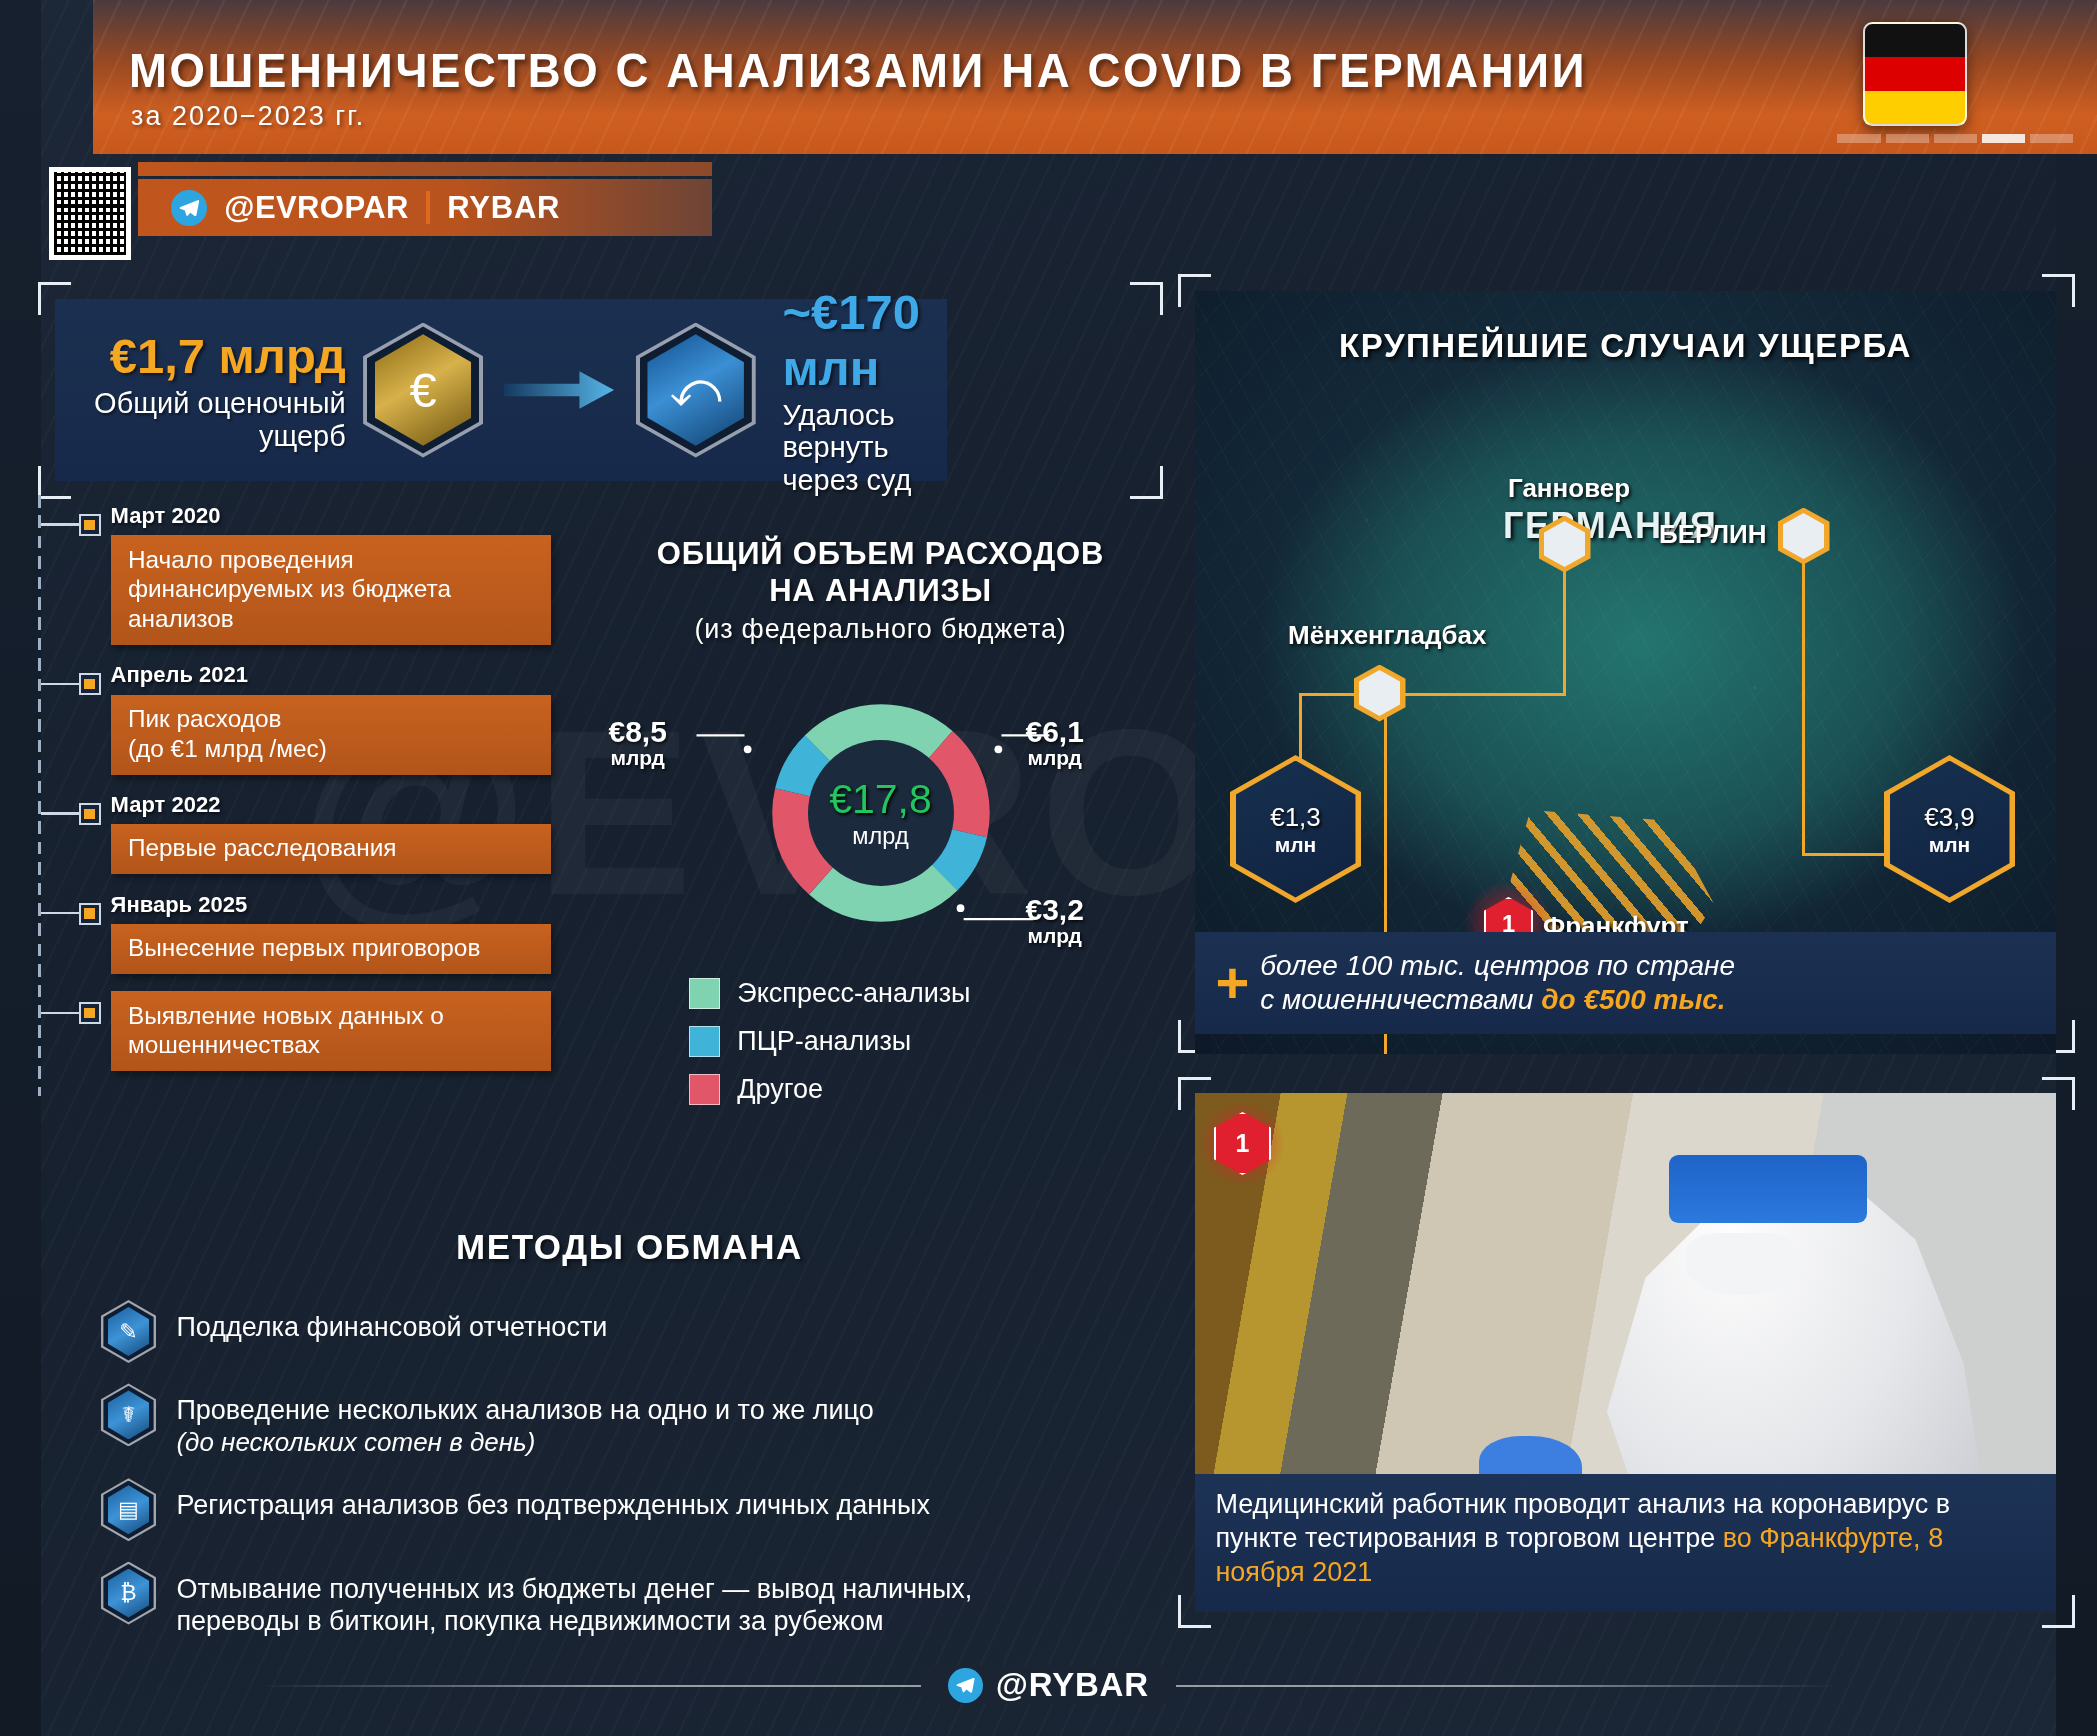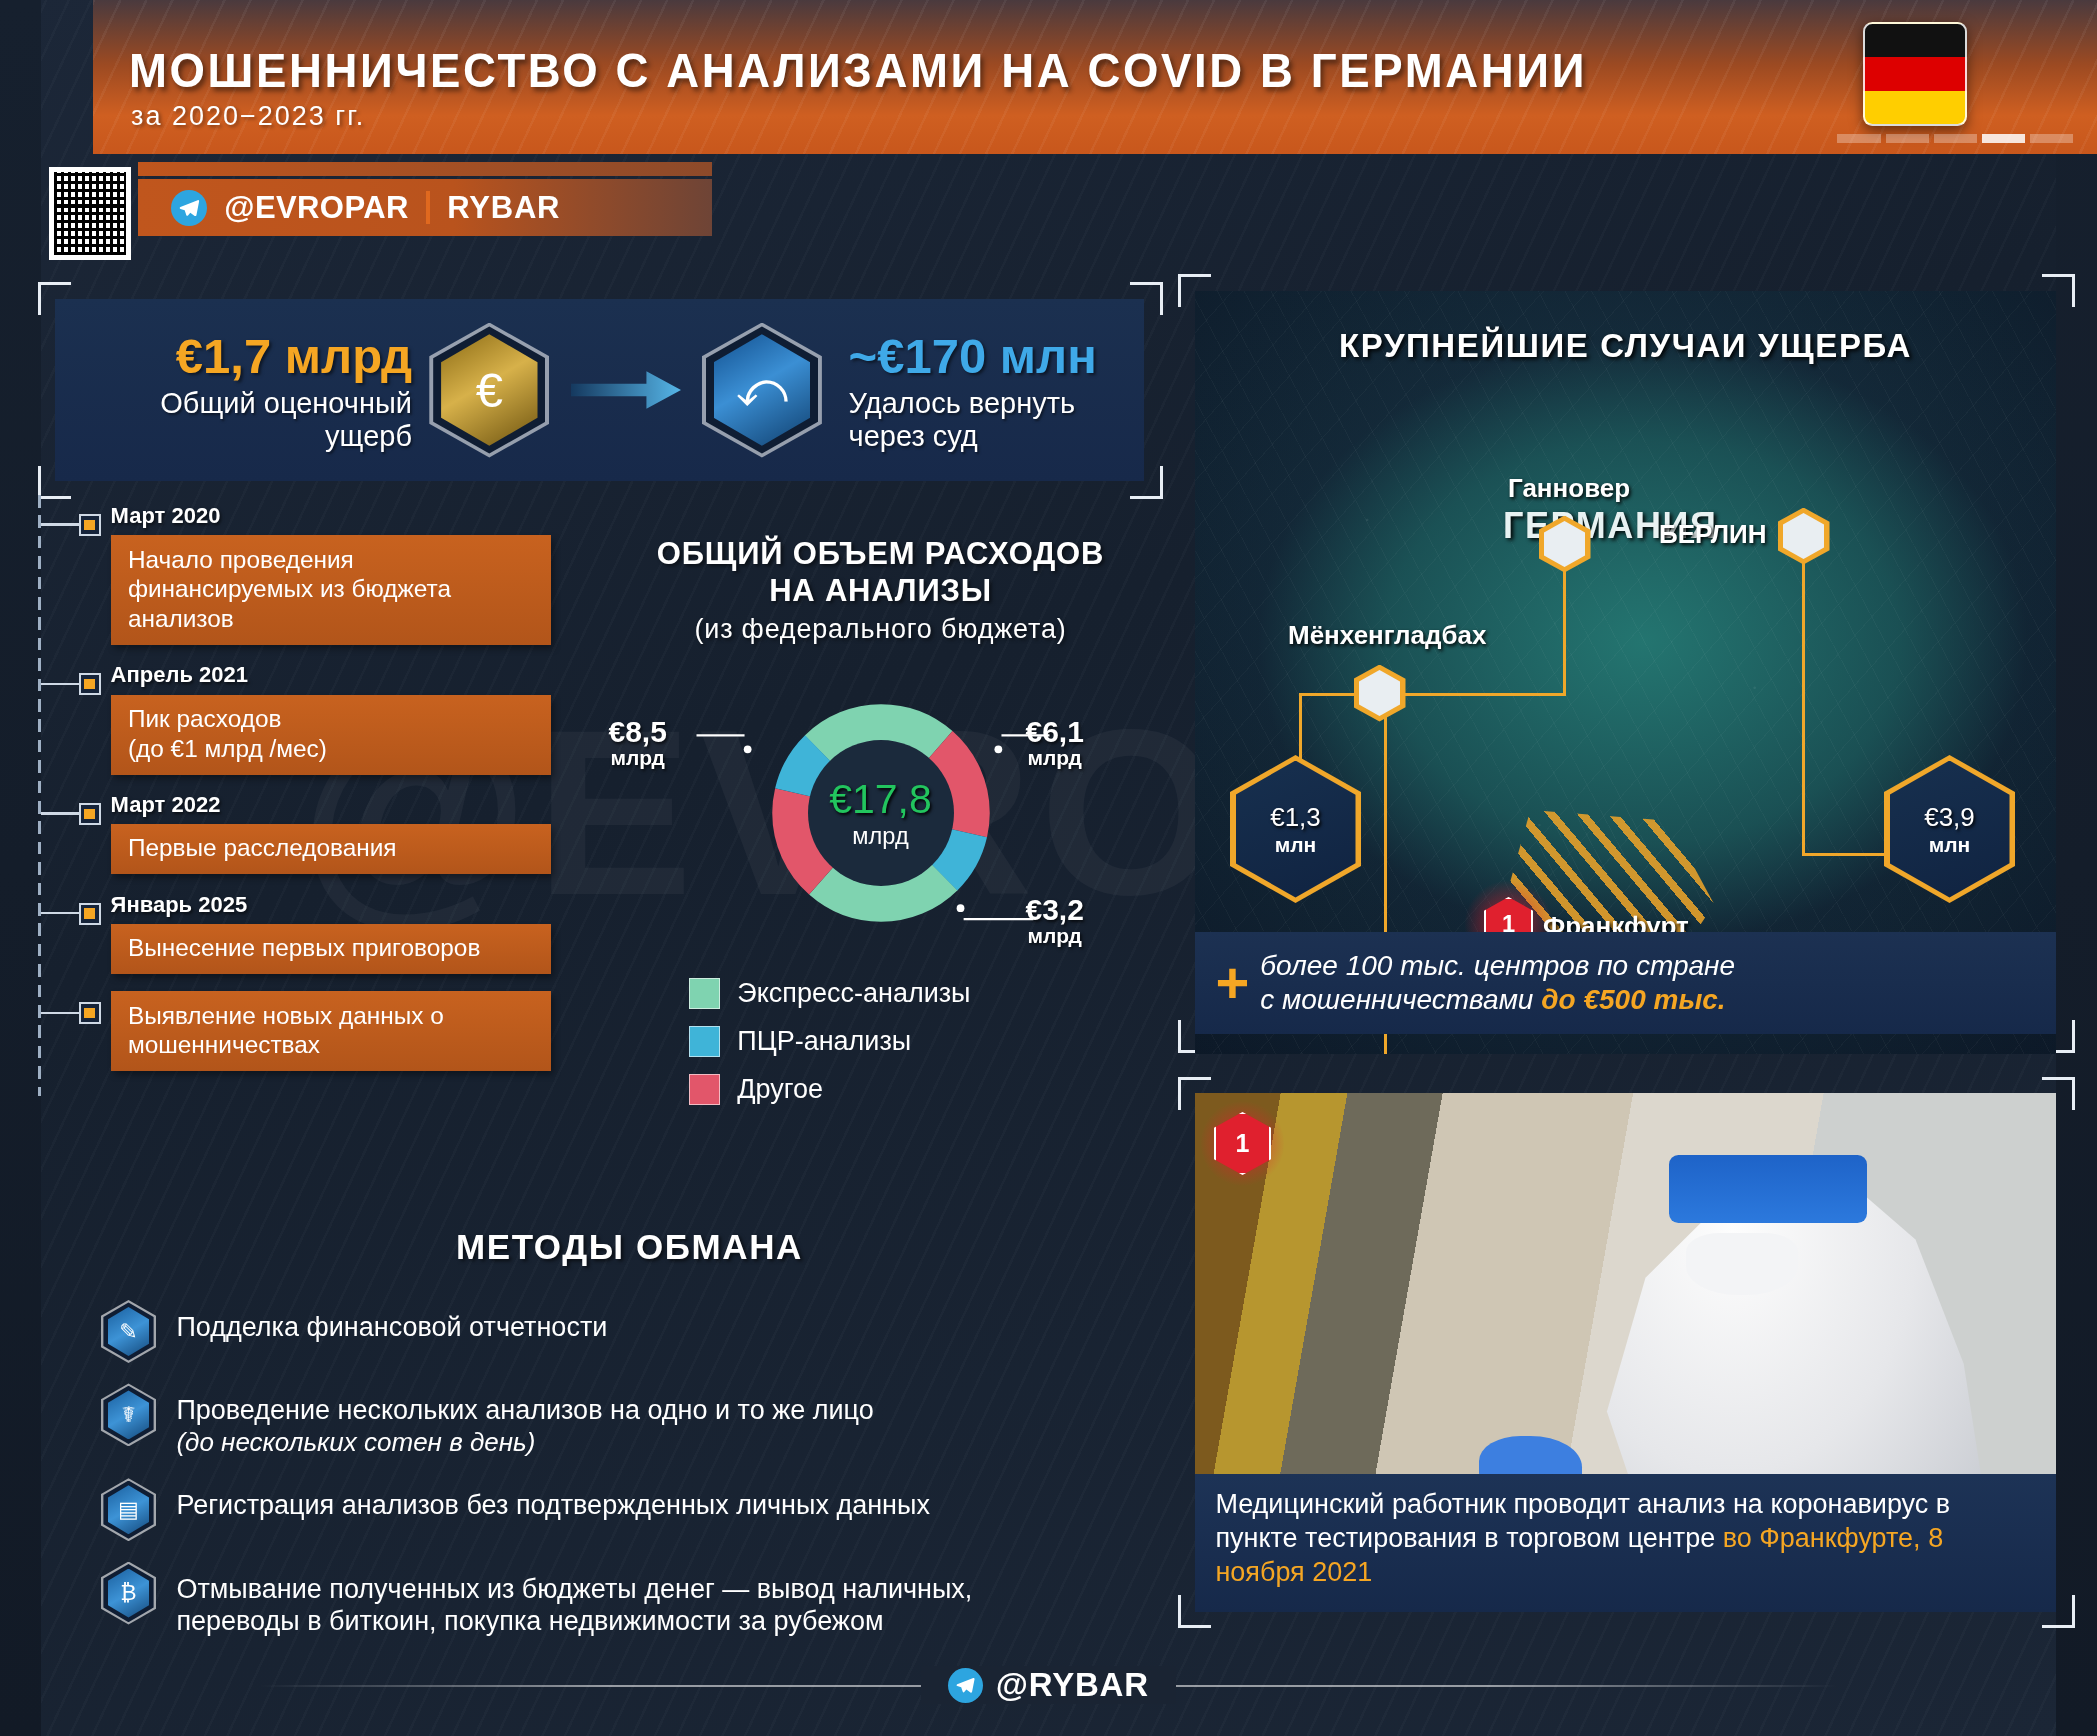--- a/index.html
+++ b/index.html
@@ -87,21 +87,21 @@
 
   
   .corner-frame { position: absolute; pointer-events:none; }
   .corner-frame i { position:absolute; width: 33px; height: 33px; border-color:#e8eef5; border-style: solid; border-width:0; }
   .corner-frame i.tl { top:0; left:0; border-top-width:3.9px; border-left-width:3.9px; }
   .corner-frame i.tr { top:0; right:0; border-top-width:3.9px; border-right-width:3.9px; }
   .corner-frame i.bl { bottom:0; left:0; border-bottom-width:3.9px; border-left-width:3.9px; }
   .corner-frame i.br { bottom:0; right:0; border-bottom-width:3.9px; border-right-width:3.9px; }
 
   .summary-panel {
-    position:absolute; left: 55px; top: 299px; width: 1089px; height: 182px;
+    position:absolute; left: 55px; top: 299px; width: 892px; height: 182px;
     background: linear-gradient(180deg,#1b3050,#17294a);
     display:flex; align-items:center; padding: 16px 27px;
   }
   .sum-left { width: 330px; text-align: right; }
   .sum-big { font-size: 49px; font-weight: 800; color:#f5a623; text-shadow: 2.4px 2.4px 3.1px rgba(0,0,0,0.5); }
   .sum-big.blue { color:#3fa9e8; }
   .sum-desc { font-size: 29px; color:#fff; line-height:1.12; margin-top:3.1px; text-shadow:1.6px 1.6px 2.4px rgba(0,0,0,0.5); }
   .hexicon { width: 120px; height: 135px; position: relative; margin: 0 17.3px; flex:0 0 auto; }
   .hexicon .outer, .hexicon .inner {
     position:absolute; inset:0;

